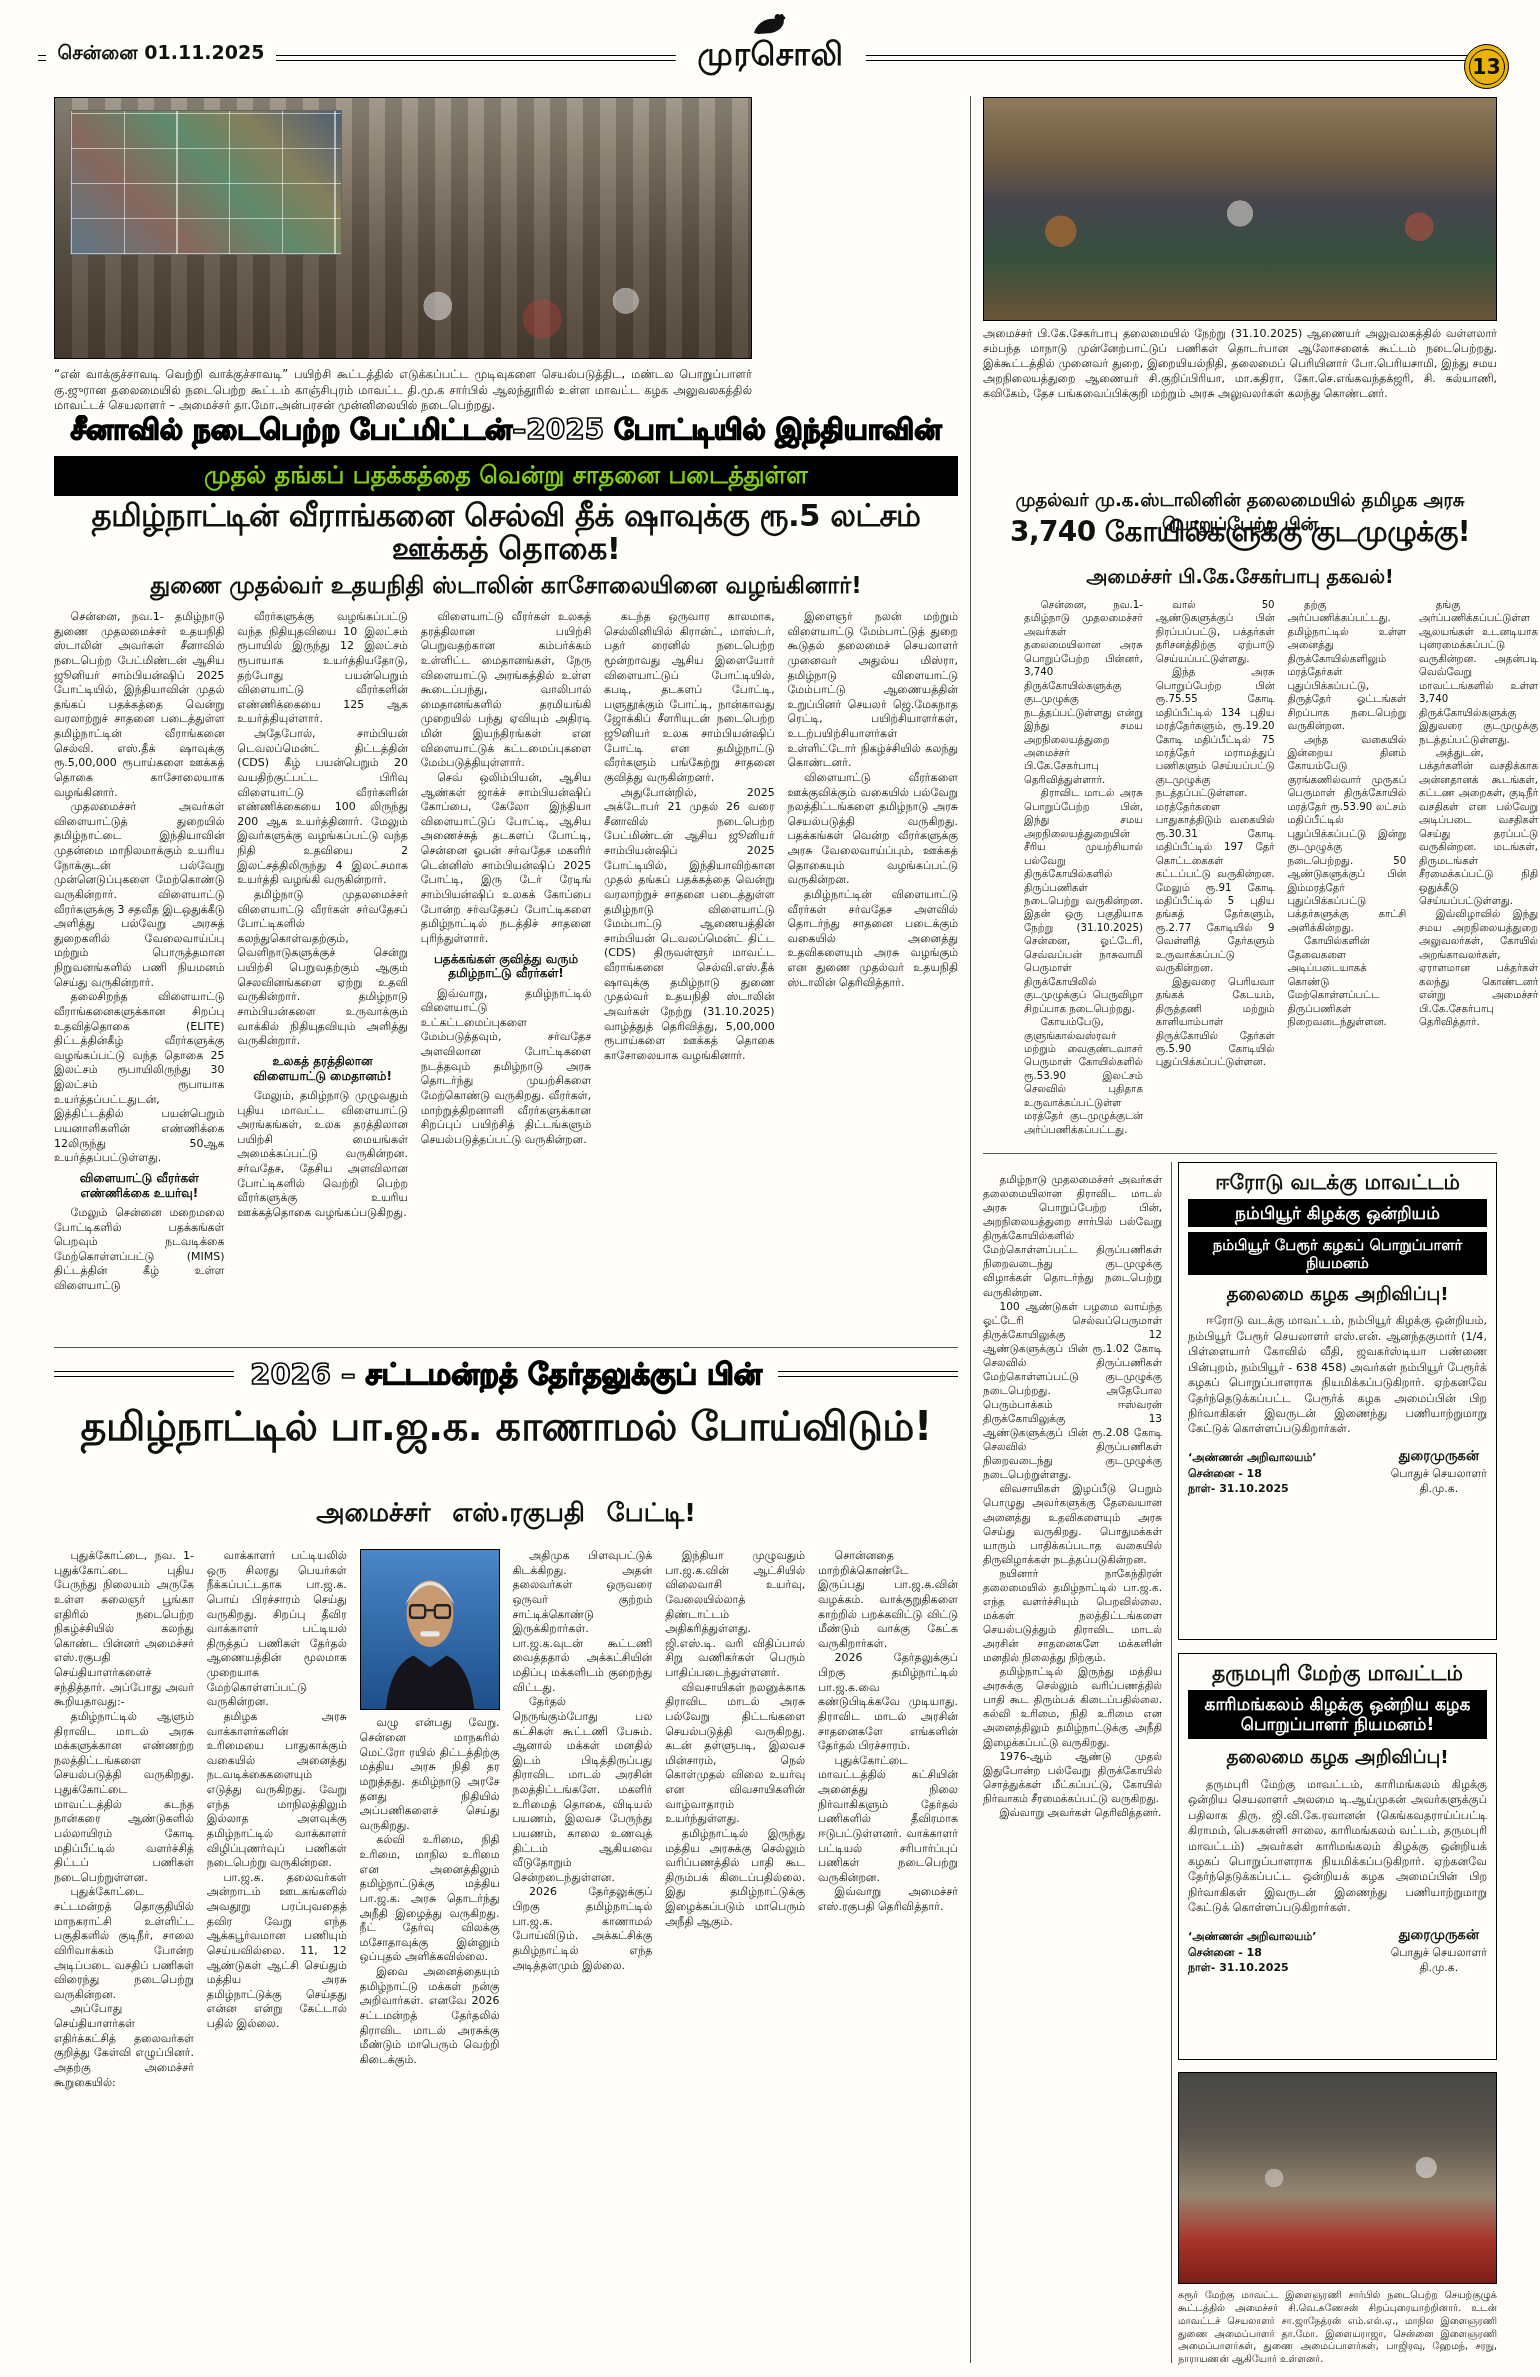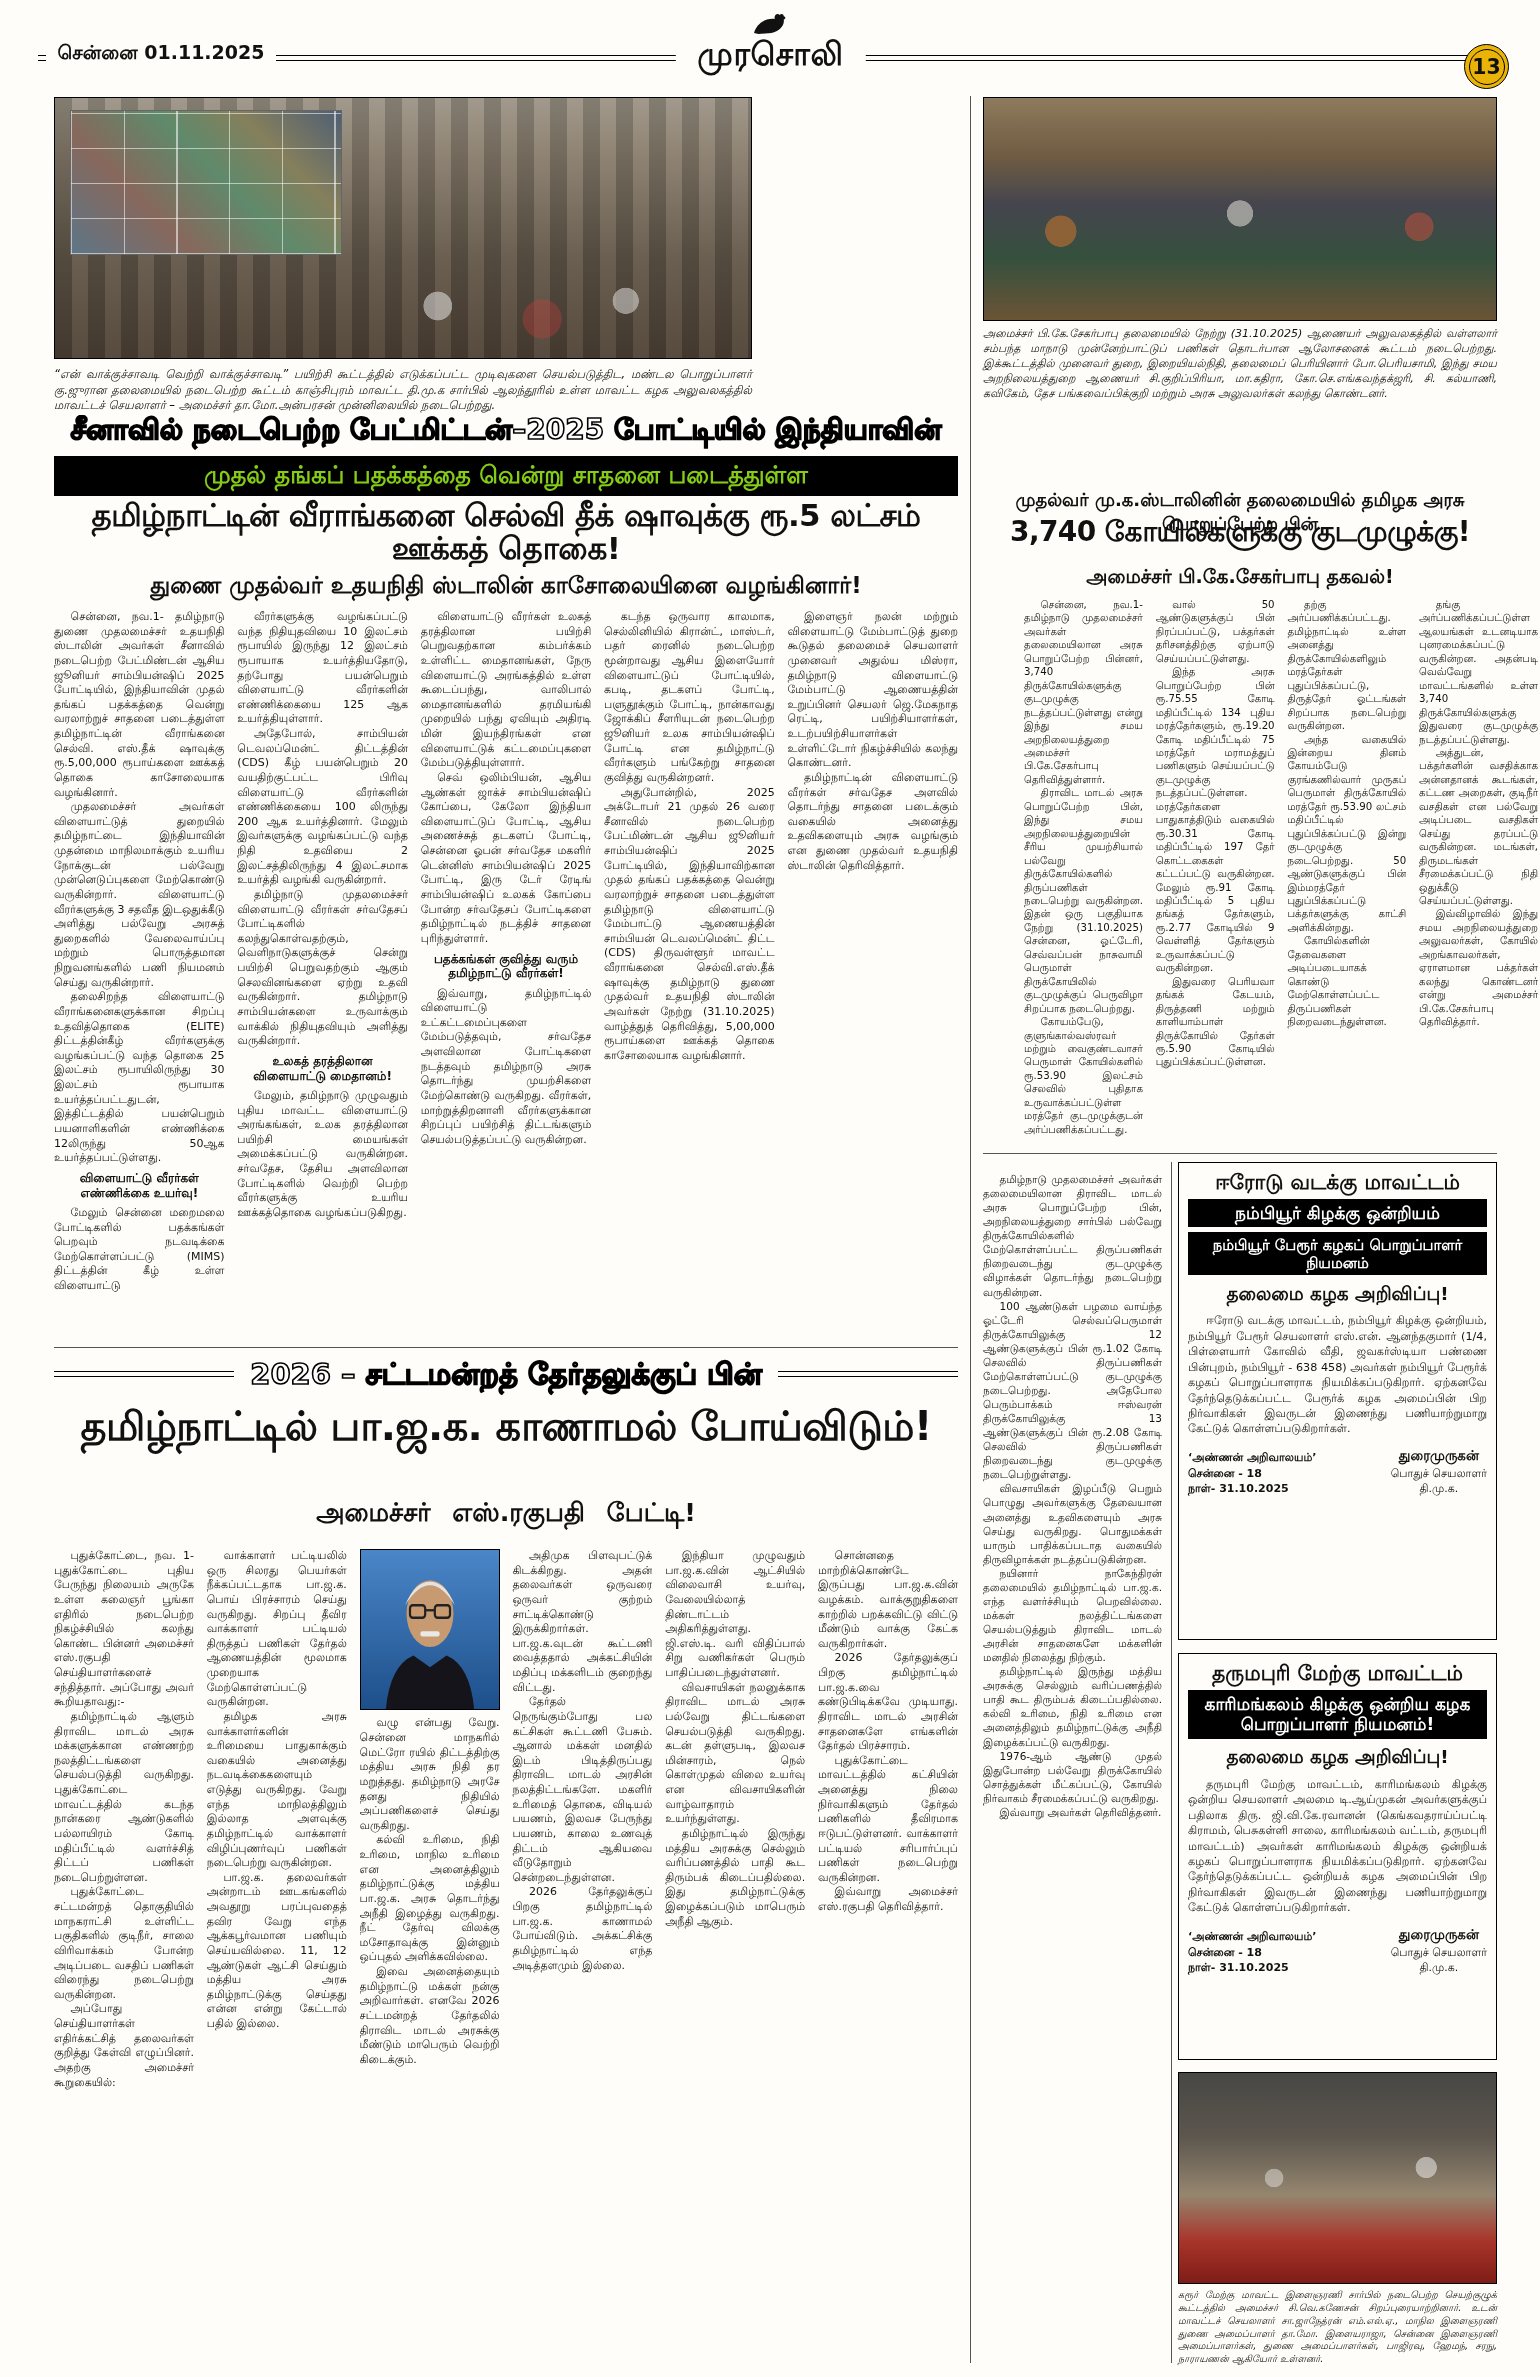--- a/index.html
+++ b/index.html
@@ -35,21 +35,21 @@
       radial-gradient(circle at 15% 60%, rgba(220,120,40,.5) 0 15.3px, transparent 16px),
       radial-gradient(circle at 85% 58%, rgba(220,80,60,.45) 0 14px, transparent 14.7px),
       radial-gradient(circle at 50% 52%, rgba(245,240,230,.5) 0 12.8px, transparent 13.4px),
       linear-gradient(180deg,#8e7b5d 0%,#6f5c42 26%,#45454e 48%,#35503d 72%,#6b5436 100%);}
   #photo3{left:1178px;top:2072px;width:319px;height:212px;
     background:
       radial-gradient(circle at 78% 45%, rgba(245,245,245,.5) 0 10.2px, transparent 11px),
       radial-gradient(circle at 30% 50%, rgba(250,250,250,.4) 0 9px, transparent 9.6px),
       linear-gradient(180deg,#474744 0%,#5c564e 30%,#95866f 58%,#a8342a 80%,#7e1d17 100%);}
 
-  .caption{position:absolute;font-size:11.5px;line-height:1.36;text-align:justify;font-style:italic;}
+  .caption{position:absolute;font-size:11.5px;line-height:1.36;text-align:justify;}
   #caption1{left:54px;top:367px;width:698px;}
   #caption2{left:983px;top:327px;width:514px;font-size:11px;}
   #caption3{left:1178px;top:2289px;width:319px;font-size:9.6px;line-height:1.34;}
 
   
   .vrule{position:absolute;width:0;border-left:1.3px solid #555;}
   #vrule-main{left:970px;top:96px;height:2267px;}
   #vrule-strip{left:1171px;top:1162px;height:1201px;}
   .hrule{position:absolute;border-top:1.3px solid #555;}
   #hrule-left{left:54px;top:1347px;width:904px;}
@@ -155,20 +155,21 @@
           <div class="bpar">செவ் ஒலிம்பியன், ஆசிய ஆண்கள் ஜாக்ச் சாம்பியன்ஷிப் கோப்பை, கேலோ இந்தியா விளையாட்டுப் போட்டி, ஆசிய அணைச்சுத் தடகளப் போட்டி, சென்னை ஓபன் சர்வதேச மகளிர் டென்னிஸ் சாம்பியன்ஷிப் 2025 போட்டி, இரு டேர் ரேடிங் சாம்பியன்ஷிப் உலகக் கோப்பை போன்ற சர்வதேசப் போட்டிகளை தமிழ்நாட்டில் நடத்திச் சாதனை புரிந்துள்ளார்.</div>
           <div class="bsub">பதக்கங்கள் குவித்து வரும் தமிழ்நாட்டு வீரர்கள்!</div>
           <div class="bpar">இவ்வாறு, தமிழ்நாட்டில் விளையாட்டு உட்கட்டமைப்புகளை மேம்படுத்தவும், சர்வதேச அளவிலான போட்டிகளை நடத்தவும் தமிழ்நாடு அரசு தொடர்ந்து முயற்சிகளை மேற்கொண்டு வருகிறது. வீரர்கள், மாற்றுத்திறனாளி வீரர்களுக்கான சிறப்புப் பயிற்சித் திட்டங்களும் செயல்படுத்தப்பட்டு வருகின்றன.</div>
         </div>
       <div class="bodycol">
           <div class="bpar">கடந்த ஒருவார காலமாக, செல்லினியில் கிரான்ட், மாஸ்டர், பதர் ரைனில் நடைபெற்ற மூன்றாவது ஆசிய இளையோர் விளையாட்டுப் போட்டியில், கபடி, தடகளப் போட்டி, பளுதூக்கும் போட்டி, நான்காவது ஜோக்கிப் சீளரியுடன் நடைபெற்ற ஜூனியர் உலக சாம்பியன்ஷிப் போட்டி என தமிழ்நாட்டு வீரர்களும் பங்கேற்று சாதனை குவித்து வருகின்றனர்.</div>
           <div class="bpar">அதுபோன்றில், 2025 அக்டோபர் 21 முதல் 26 வரை சீனாவில் நடைபெற்ற பேட்மிண்டன் ஆசிய ஜூனியர் சாம்பியன்ஷிப் 2025 போட்டியில், இந்தியாவிற்கான முதல் தங்கப் பதக்கத்தை வென்று வரலாற்றுச் சாதனை படைத்துள்ள தமிழ்நாடு விளையாட்டு மேம்பாட்டு ஆணையத்தின் சாம்பியன் டெவலப்மென்ட் திட்ட (CDS) திருவள்ளூர் மாவட்ட வீராங்கனை செல்வி.எஸ்.தீக் ஷாவுக்கு தமிழ்நாடு துணை முதல்வர் உதயநிதி ஸ்டாலின் அவர்கள் நேற்று (31.10.2025) வாழ்த்துத் தெரிவித்து, 5,00,000 ரூபாய்களை ஊக்கத் தொகை காசோலையாக வழங்கினார்.</div>
         </div>
       <div class="bodycol">
           <div class="bpar">இளைஞர் நலன் மற்றும் விளையாட்டு மேம்பாட்டுத் துறை கூடுதல் தலைமைச் செயலாளர் முனைவர் அதுல்ய மிஸ்ரா, தமிழ்நாடு விளையாட்டு மேம்பாட்டு ஆணையத்தின் உறுப்பினர் செயலர் ஜெ.மேகநாத ரெட்டி, பயிற்சியாளர்கள், உடற்பயிற்சியாளர்கள் உள்ளிட்டோர் நிகழ்ச்சியில் கலந்து கொண்டனர்.</div>
+          <div class="bpar">விளையாட்டு வீரர்களை ஊக்குவிக்கும் வகையில் பல்வேறு நலத்திட்டங்களை தமிழ்நாடு அரசு செயல்படுத்தி வருகிறது. பதக்கங்கள் வென்ற வீரர்களுக்கு அரசு வேலைவாய்ப்பும், ஊக்கத் தொகையும் வழங்கப்பட்டு வருகின்றன.</div>
           <div class="bpar">தமிழ்நாட்டின் விளையாட்டு வீரர்கள் சர்வதேச அளவில் தொடர்ந்து சாதனை படைக்கும் வகையில் அனைத்து உதவிகளையும் அரசு வழங்கும் என துணை முதல்வர் உதயநிதி ஸ்டாலின் தெரிவித்தார்.</div>
         </div>
     </div>
   </div>
 
   <div id="tmp-kicker">முதல்வர் மு.க.ஸ்டாலினின் தலைமையில் தமிழக அரசு பொறுப்பேற்ற பின்</div>
   <div id="tmp-head">3,740 கோயில்களுக்கு குடமுழுக்கு!</div>
   <div id="tmp-sub">அமைச்சர் பி.கே.சேகர்பாபு தகவல்!</div>
   <div id="tmp-body">
     <div class="cols">

